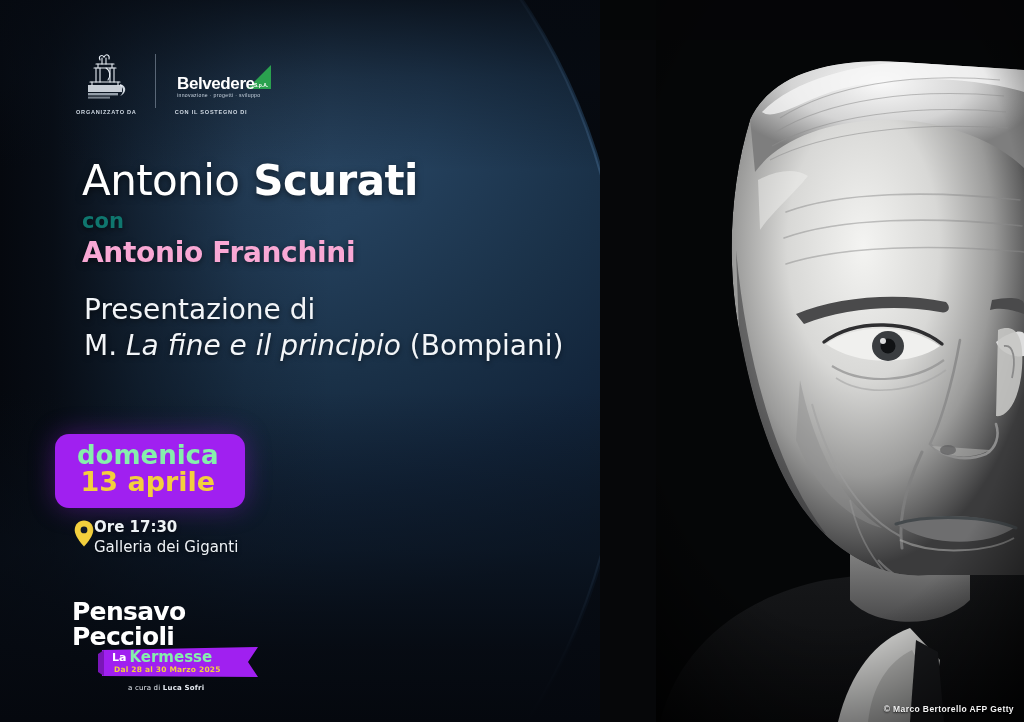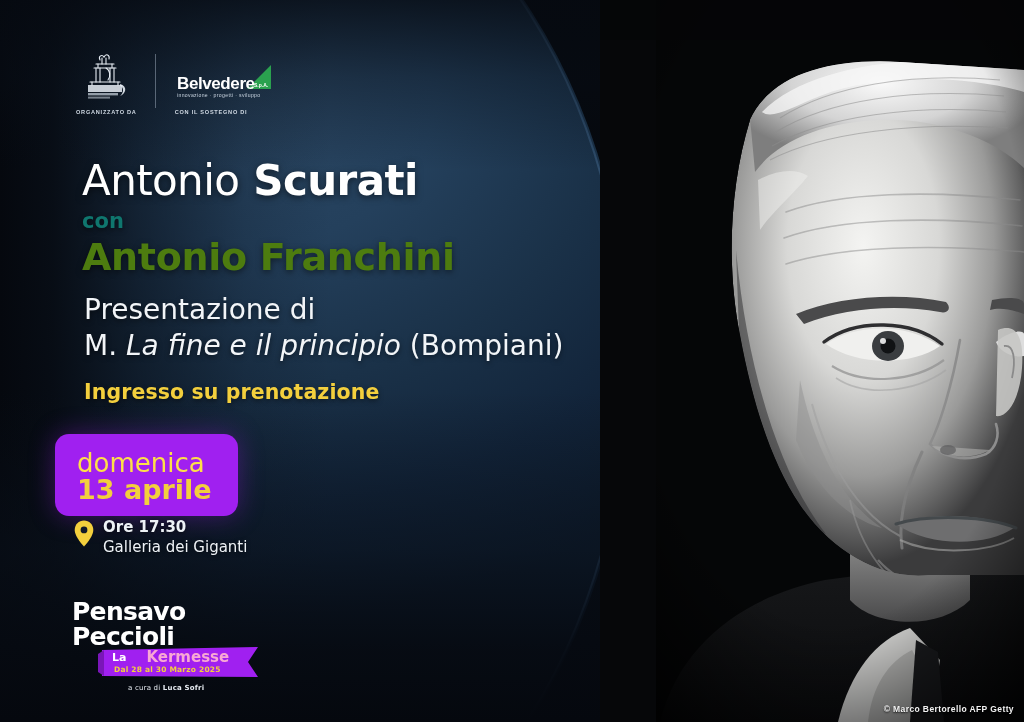--- a/index.html
+++ b/index.html
@@ -107,21 +107,21 @@
   .h-name .strong{ font-weight:700; }
   .h-name .light{ font-weight:400; }
   .h-con{
     font-family:"DejaVu Sans", sans-serif;
     font-size:21px; font-weight:700; color:#0f766e;
     margin-top:9px; line-height:1.0;
     text-shadow:0 2px 5px rgba(0,0,0,.5);
   }
   .h-name2{
     font-family:"DejaVu Sans", sans-serif;
-    font-size:38px; font-weight:700; color:#4d7c0f;
+    font-size:28px; font-weight:700; color:#f9a8d4;
     margin-top:6px; line-height:1.05; letter-spacing:-0.3px;
     text-shadow:0 2px 6px rgba(0,0,0,.5);
   }
   .desc{
     position:absolute; left:84px; top:292px; width:520px;
     font-family:"DejaVu Sans", sans-serif;
     color:#f2f5f8; font-size:28px; line-height:1.30; font-weight:400;
     text-shadow:0 2px 5px rgba(0,0,0,.5);
   }
   .desc .ital{ font-style:italic; }
@@ -136,33 +136,33 @@
   
   .date-badge{
     position:absolute; left:55px; top:434px;
     background:#a020f0;
     border-radius:14px;
     padding:8px 26px 11px 22px;
     box-shadow:0 0 26px rgba(160,32,240,.35);
   }
   .date-day{
     font-family:"DejaVu Sans", sans-serif;
-    font-size:26px; font-weight:400; color:#fde047; line-height:1.05;margin-top:8px;
+    font-size:26px; font-weight:700; color:#86efac; line-height:1.05;
   }
   .date-num{
     font-family:"DejaVu Sans", sans-serif;
     font-size:27px; font-weight:700; color:#f3cf3d; line-height:1.05;
     margin-top:-1px;
     text-align:center;
   }
 
   
   .venue{
     position:absolute; left:74px; top:518px;
-    display:flex; align-items:flex-start; gap:9px;
+    display:flex; align-items:flex-start; 
   }
   .pin-icon{ margin-top:2px; flex:0 0 auto; }
   .venue-text{
     font-family:"DejaVu Sans", sans-serif;
     color:#eef2f6; font-size:15px; line-height:1.32; font-weight:400;
     text-shadow:0 1px 4px rgba(0,0,0,.6);
   }
   .venue-time{ font-weight:700; }
 
   
@@ -174,21 +174,21 @@
     font-size:25px; font-weight:700; color:#ffffff;
     line-height:0.98; letter-spacing:-0.7px;
   }
   .fest-ribbon-wrap{ position:relative; margin-top:-3px; margin-left:26px; width:185px; height:34px; }
   .fest-ribbon-svg{ position:absolute; left:0; top:0; }
   .fest-rib-text{
     position:absolute; left:14px; top:4px;
     font-family:"DejaVu Sans", sans-serif; line-height:1.0;
   }
   .fest-rib-la{ font-size:11px; font-weight:700; color:#ffffff; display:inline-block; vertical-align:top; margin-right:3px; margin-top:2px;}
-  .fest-rib-k{ font-size:15px; font-weight:700; color:#f9a8d4; display:inline-block; vertical-align:top;margin-left:17px; }
+  .fest-rib-k{ font-size:15px; font-weight:700; color:#86efac; display:inline-block; vertical-align:top; }
   .fest-rib-dates{
     position:absolute; left:16px; top:19px;
     font-family:"DejaVu Sans", sans-serif;
     font-size:7.5px; font-weight:700; color:#f3cf3d; letter-spacing:0.2px;text-align:center;
   }
   .fest-curator{
     margin-top:4px; margin-left:56px;
     font-family:"DejaVu Sans", sans-serif;
     font-size:7px; color:#e6ebf1; letter-spacing:0.2px;
   }
@@ -373,21 +373,20 @@
       <div class="h-name"><span class="light">Antonio</span> <span class="strong">Scurati</span></div>
       <div class="h-con">con</div>
       <div class="h-name2">Antonio Franchini</div>
     </div>
 
     <div class="desc">
       <div>Presentazione di</div>
       <div><span>M. </span><span class="ital">La fine e il principio</span><span> (Bompiani)</span></div>
     </div>
 
-    <div class="booking">Ingresso su prenotazione</div>
 
     <div class="date-badge">
       <div class="date-day">domenica</div>
       <div class="date-num">13 aprile</div>
     </div>
 
     <div class="venue">
       <svg class="pin-icon" width="20" height="27" viewBox="0 0 20 27">
         <path d="M10 0.6 C 4.8 0.6, 0.7 4.7, 0.7 9.9 C 0.7 16.9, 10 26.4, 10 26.4 C 10 26.4, 19.3 16.9, 19.3 9.9 C 19.3 4.7, 15.2 0.6, 10 0.6 Z" fill="#f3cf3d"></path>
         <circle cx="10" cy="9.9" r="3.4" fill="#11192a"></circle>

